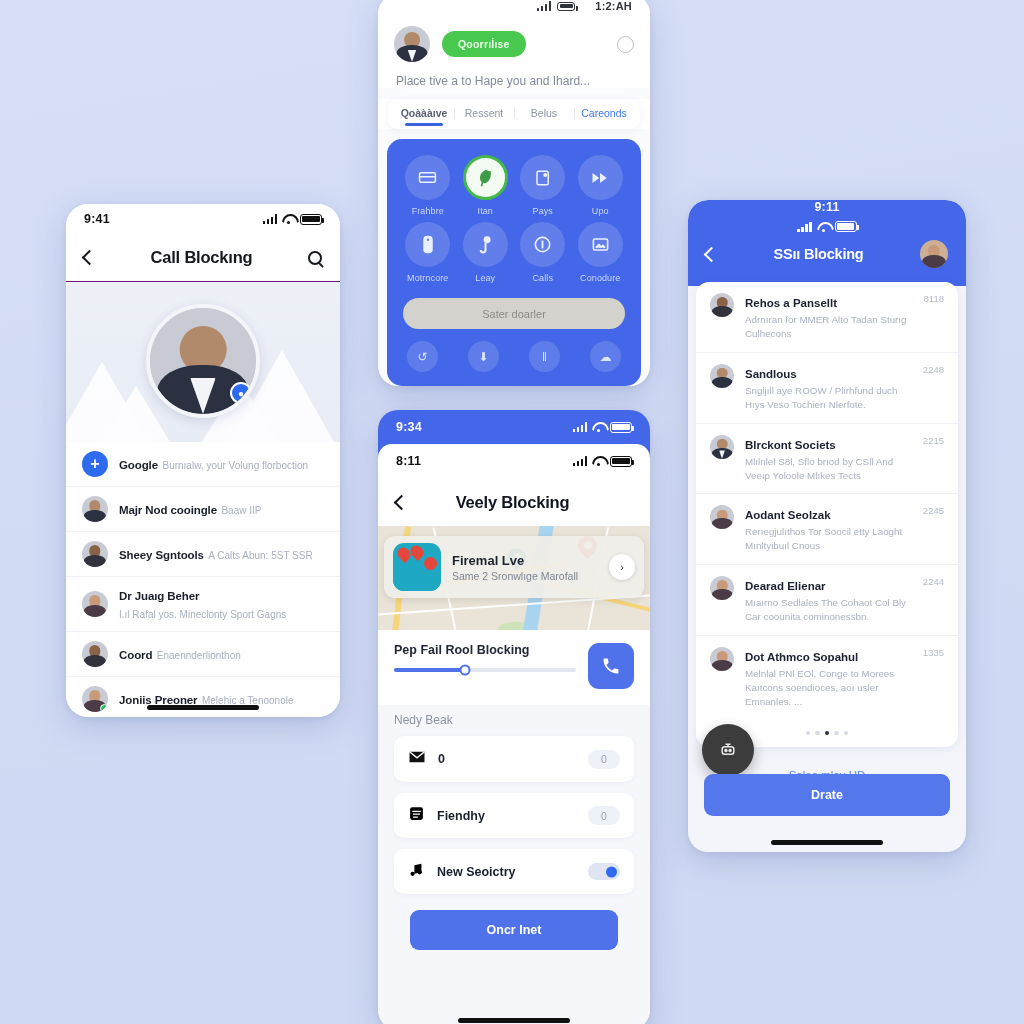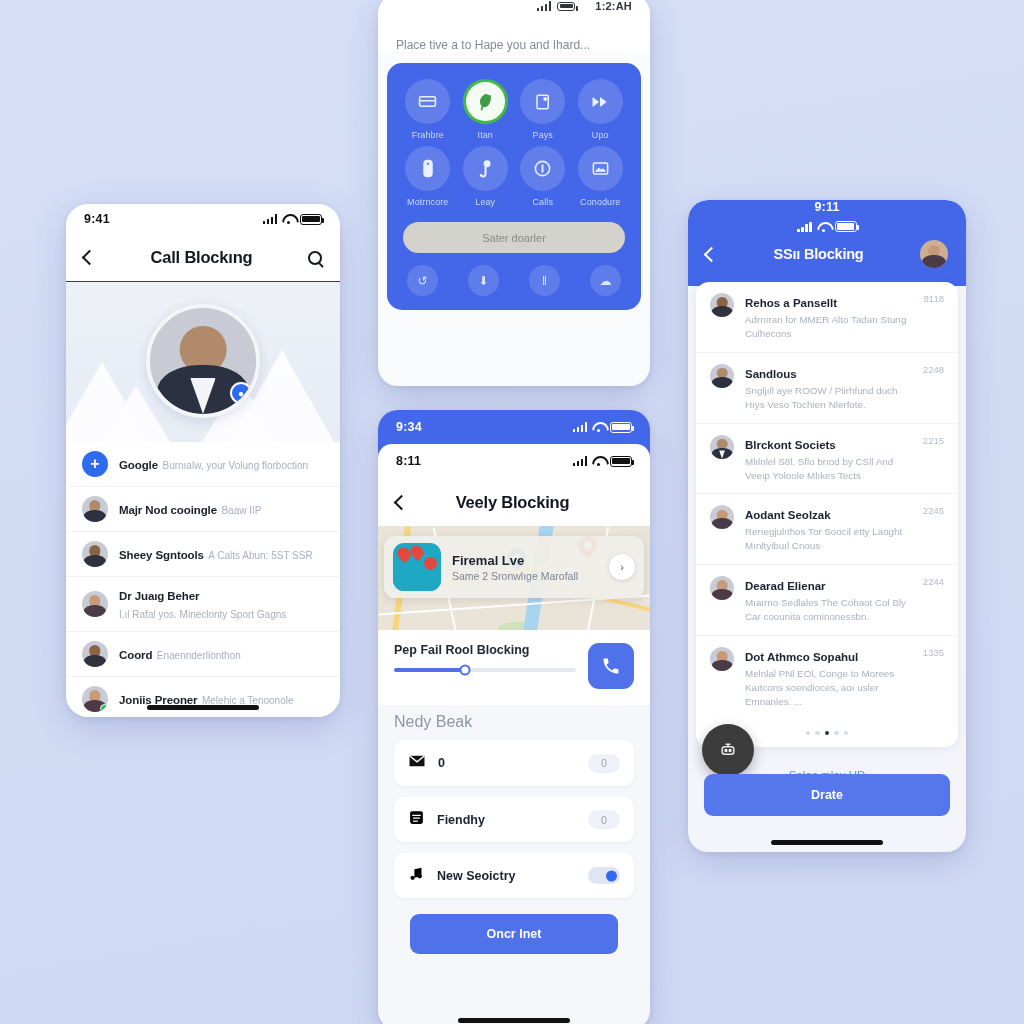--- a/index.html
+++ b/index.html
@@ -126,21 +126,21 @@
   .mapcard .mt1 { font-size:13px; font-weight:700; color:#1d2330; }
   .mapcard .mt2 { font-size:10.5px; color:#7e8593; margin-top:2px;}
   .circ-ch { margin-left:auto; width:26px;height:26px;border-radius:50%;background:#fff;display:flex;align-items:center;justify-content:center;color:#3a4150;font-size:11px;flex:none;box-shadow:0 1px 4px rgba(0,0,0,.14);}
   .sliderbar { background:#fff; padding:13px 16px 16px; display:flex; align-items:flex-start; gap:12px; }
   .sliderbar .sl1 { font-size:12.5px; font-weight:700; color:#222836; }
   .track { margin-top:11px; height:4px; border-radius:3px; background:#e3e7f0; position:relative; }
   .track .fill { position:absolute; left:0; top:0; bottom:0; width:39%; background:#4f72ea; border-radius:3px;}
   .track .knob { position:absolute; left:39%; top:50%; transform:translate(-50%,-50%); width:11px;height:11px;border-radius:50%;background:#fff;border:2px solid #4f72ea;}
   .callbtn { width:46px;height:46px;border-radius:11px;background:#4f72ea;color:#fff;display:flex;align-items:center;justify-content:center;font-size:19px;flex:none;}
   .sect { padding:8px 16px 0; background:#f6f7fb; height:100%;}
-  .sect h4 { font-size:16px; color:#8e95a4; font-weight:400; margin-bottom:9px;}
+  .sect h4 { font-size:12px; color:#8e95a4; font-weight:400; margin-bottom:9px;}
   .setrow { display:flex; align-items:center; gap:12px; background:#fff; border-radius:10px; padding:12px 14px; margin-bottom:11px;
             box-shadow:0 1px 4px rgba(60,80,150,.06); }
   .setrow .sname { font-size:12.5px; font-weight:700; color:#1b2130; }
   .setrow .cnt { margin-left:auto; width:32px;height:19px;border-radius:11px;background:#eef1f8;color:#9aa3b4;font-size:10.5px;display:flex;align-items:center;justify-content:center;}
   .toggle { margin-left:auto; width:32px;height:17px;border-radius:10px;background:#dfe5f2;position:relative;}
   .toggle i { position:absolute;right:3px;top:50%;transform:translateY(-50%);width:11px;height:11px;border-radius:50%;background:#2f6bf0;}
   .cta2 { display:block; margin:16px 16px 0; width:calc(100% - 32px); height:40px; border:none; border-radius:9px; background:#4f72ea; color:#fff;
           font-size:12.5px;font-weight:700;font-family:inherit;}
 
   
@@ -267,21 +267,38 @@
         <i></i>
         <i></i>
         <i></i>
       </span>
     <span class="batt" style="width:18px;height:9px">
         <span></span>
       </span>
     <span class="sb-time">1:2:AH</span>
   </div>
   <div class="p2top">
+    <div class="p2row">
+      <span class="avatar" style="width:36px;height:36px">
+          <span class="head"></span>
+          <span class="body"></span>
+          <span class="shirt"></span>
+        </span>
+      <span class="pill">Qoorrıİıse</span>
+      <span class="ring"></span>
+    </div>
     <div class="p2sub">Place tive a to Hape you and Ihard...</div>
+  </div>
+  <div style="padding:0 10px;background:#fff">
+    <div class="tabs">
+      <div class="tab active">Qoàààıve</div>
+      <div class="tab">Reѕsent</div>
+      <div class="tab">Belus</div>
+      <div class="tab link">Careonds</div>
+    </div>
   </div>
 
   <div class="bluepanel">
     <div class="grid4">
       <div class="gcell">
         <div class="gcircle">
           <svg width="19" height="19" viewBox="0 0 24 24" fill="none" stroke="currentColor" stroke-width="2">
               <rect x="2" y="6" width="20" height="12" rx="2"></rect>
               <path d="M2 11h20"></path>
             </svg>

